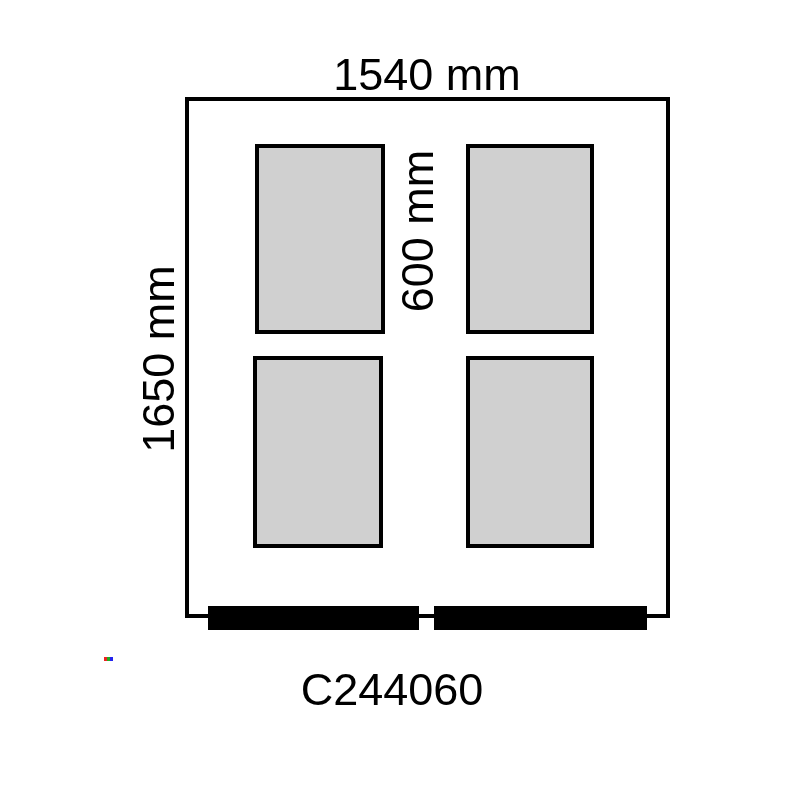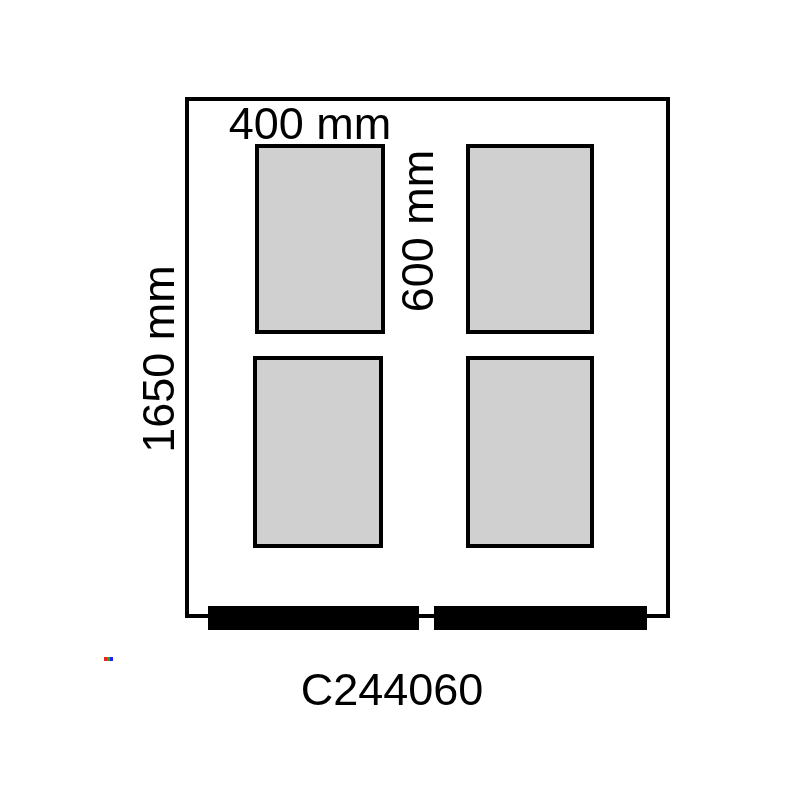--- a/index.html
+++ b/index.html
@@ -76,24 +76,24 @@
   }
   #pixel-artifact .r { background: #ee2222; }
   #pixel-artifact .g { background: #22aa22; }
   #pixel-artifact .b { background: #2222ee; }
 </style>
 </head>
 <body>
 
 <div id="canvas">
 
+  <div class="dim-label" id="frame-width-label">1540 mm</div>
 
   <div id="outer-frame"></div>
 
-  <div class="dim-label" id="panel-width-label">400 mm</div>
 
   <div class="dim-label rot" id="panel-height-label">600 mm</div>
 
   <div class="dim-label rot" id="frame-height-label">1650 mm</div>
 
   <div class="panel" id="panel-top-left"></div>
   <div class="panel" id="panel-top-right"></div>
   <div class="panel" id="panel-bottom-left"></div>
   <div class="panel" id="panel-bottom-right"></div>
 

